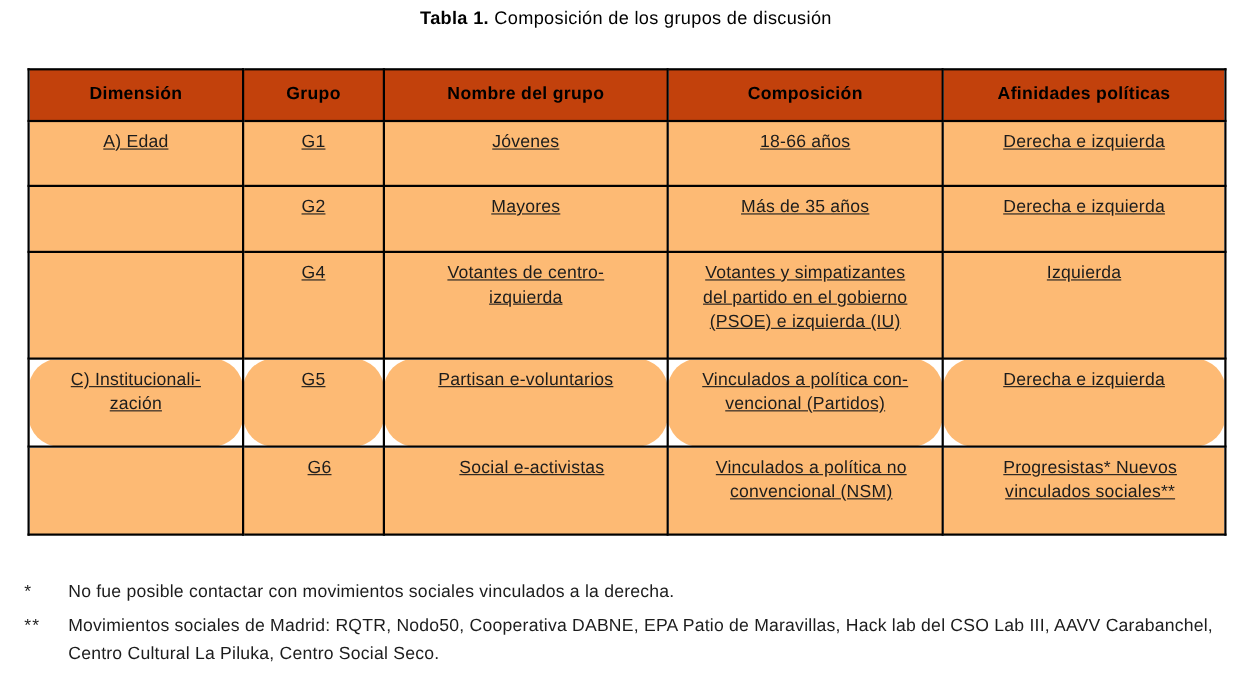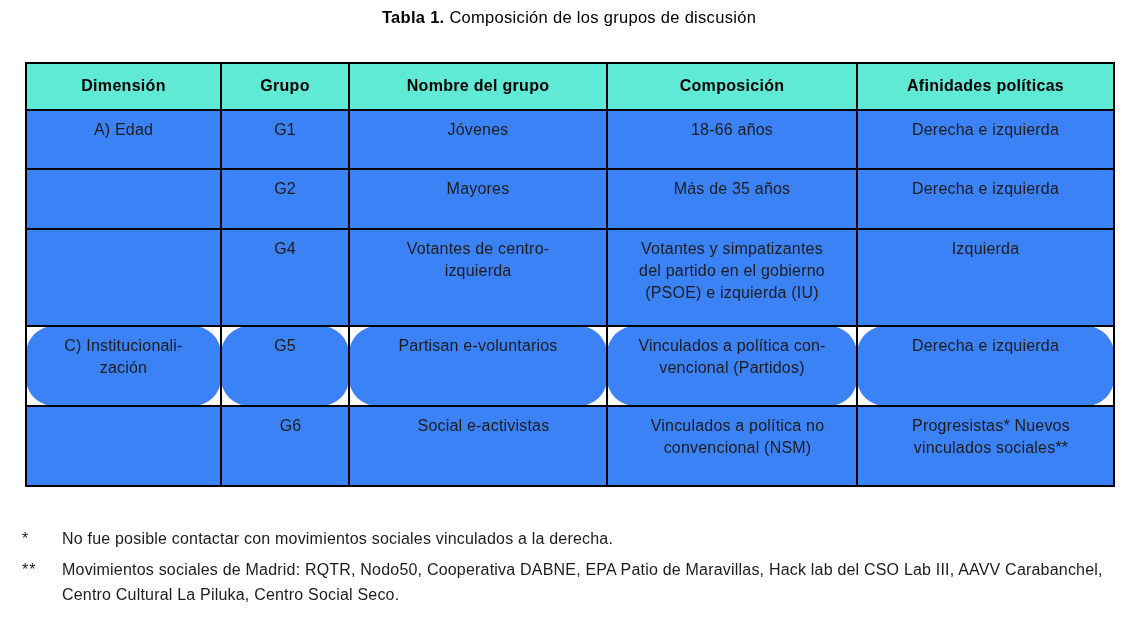--- a/index.html
+++ b/index.html
@@ -38,34 +38,35 @@
     line-height: 1.38;
   }
   table.groups th, table.groups td {
     border: 2px solid #000000;
     text-align: center;
     padding: 8px 6px 4px 6px;
     white-space: pre-line;
     overflow: hidden;
   }
   table.groups th {
-    background: #5eead4;
+    background: #c2410c;
     font-weight: bold;
     color: #000000;
     vertical-align: middle;
     height: 41px;
     padding-top: 2px;
     padding-bottom: 2px;
     letter-spacing: 0.3px;
   }
   table.groups td {
-    background: #3b82f6;
+    background: #fdba74;
     vertical-align: top;
     color: #1c1c1c;
     letter-spacing: 0.2px;
+    text-decoration: underline;
   }
   tr.r1 td { height: 45px; }
   tr.r2 td { height: 46px; }
   tr.r3 td { height: 91px; }
   tr.r4 td { height: 83px; }
   tr.r5 td { height: 66px; border-radius: 28px; }
   tr.r6 td { height: 66px; padding-left: 17px; }
   .footnotes {
     position: absolute;
     left: 22px;

